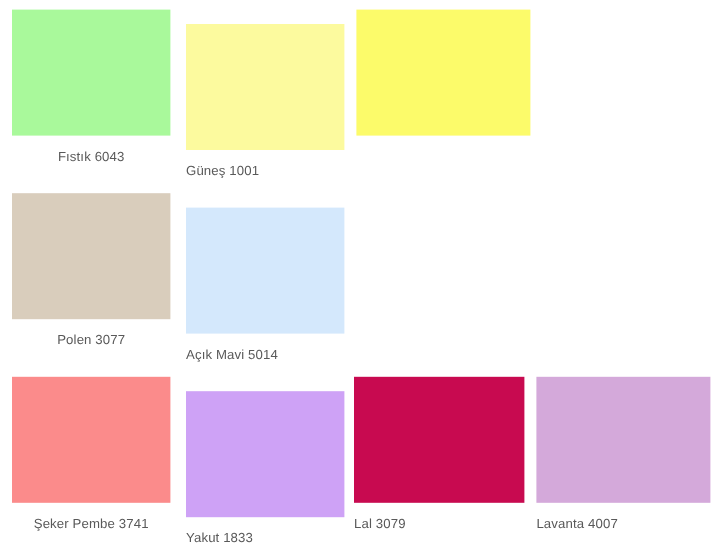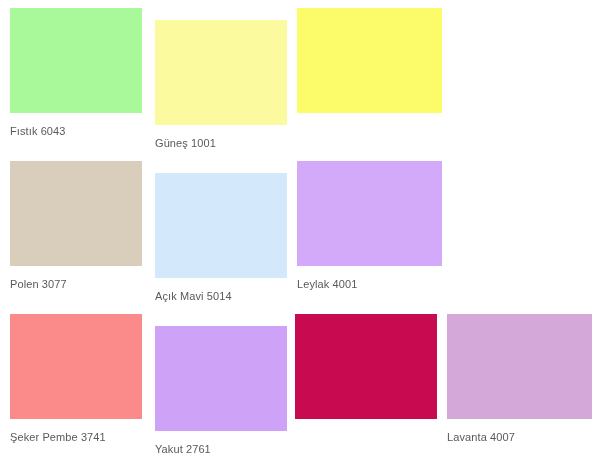--- a/index.html
+++ b/index.html
@@ -24,21 +24,21 @@
     display: flex;
     width: 600px;
     height: 153px;
     box-sizing: border-box;
   }
   .swatch-cell {
     position: relative;
     box-sizing: border-box;
     height: 153px;
   }
-  .swatch-cell.col-0 { width: 150px; padding-left: 10px; padding-right: 8px; }
+  .swatch-cell.col-0 { width: 150px; padding-left: 10px; padding-right: 8px; text-align: center; }
   .swatch-cell.col-1 { width: 145px; padding-left: 5px;  padding-right: 8px; margin-top: 12px; }
   .swatch-cell.col-2 { width: 150px; padding-left: 0px;  padding-right: 8px; }
   .swatch-cell.col-3 { width: 155px; padding-left: 2px;  padding-right: 8px; }
 
   .swatch-chip {
     width: 100%;
     height: 105px;
     display: block;
   }
   .swatch-label {
@@ -72,37 +72,34 @@
 
   <div class="palette-row">
     <div class="swatch-cell col-0">
       <span class="swatch-chip" style="background-color: rgb(217, 205, 188);"></span>
       <span class="swatch-label">Polen 3077</span>
     </div>
     <div class="swatch-cell col-1">
       <span class="swatch-chip" style="background-color: rgb(212, 232, 252);"></span>
       <span class="swatch-label">Açık Mavi 5014</span>
     </div>
-    <div class="swatch-cell col-3">
-      <span class="swatch-chip" style="background-color: rgb(211, 169, 250);"></span>
-      <span class="swatch-label">Leylak 4001</span>
-    </div>
   </div>
 
   <div class="palette-row">
     <div class="swatch-cell col-0">
       <span class="swatch-chip" style="background-color: rgb(251, 139, 139);"></span>
       <span class="swatch-label">Şeker Pembe 3741</span>
     </div>
     <div class="swatch-cell col-1">
       <span class="swatch-chip" style="background-color: rgb(206, 162, 246);"></span>
-      <span class="swatch-label">Yakut 2761</span>
+      <span class="swatch-label">Yakut 1833</span>
     </div>
     <div class="swatch-cell col-2">
       <span class="swatch-chip" style="background-color: rgb(200, 10, 80);"></span>
+      <span class="swatch-label">Lal 3079</span>
     </div>
     <div class="swatch-cell col-3">
       <span class="swatch-chip" style="background-color: rgb(212, 169, 218);"></span>
       <span class="swatch-label">Lavanta 4007</span>
     </div>
   </div>
 
 </div>
 
 </body></html>

